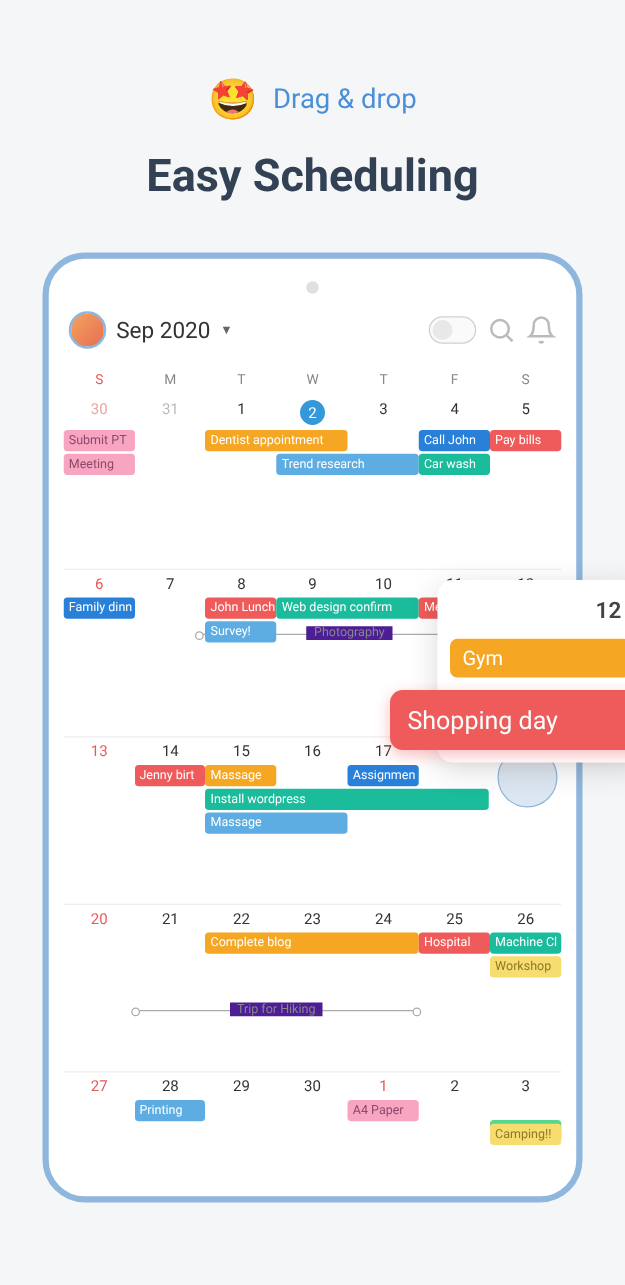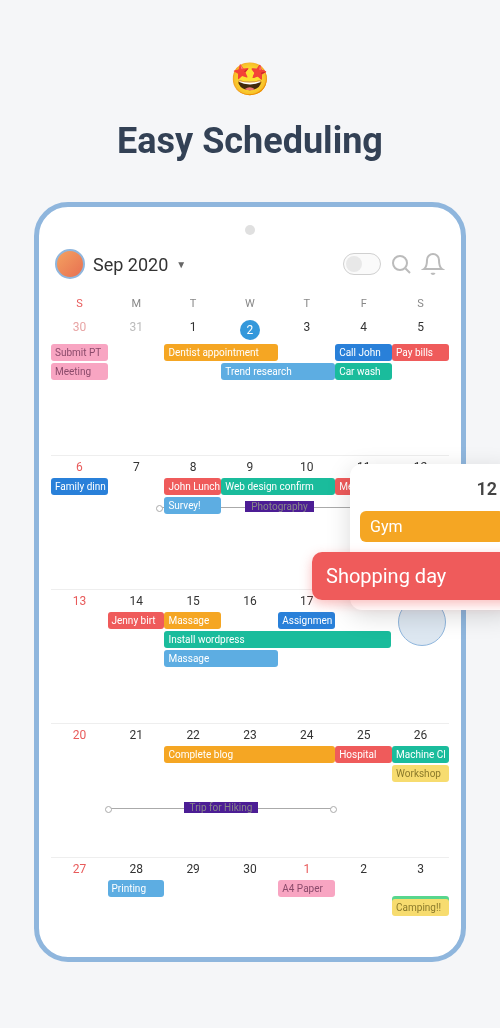--- a/index.html
+++ b/index.html
@@ -47,20 +47,21 @@
 .card .gym{background:#f5a623;color:#fff;border-radius:6px;padding:6px 10px;font-size:16px;margin-top:8px}
 .card .shop{background:#ef5b5b;color:#fff;border-radius:10px;padding:12px 14px;font-size:20px;margin:10px -22px 0 -48px;box-shadow:0 4px 12px rgba(239,91,91,.4)}
 .drag{position:absolute;width:48px;height:48px;border-radius:50%;background:rgba(120,160,200,.25);border:1px solid #8fb6dd;right:54px;top:598px;z-index:5}
 </style>
 </head>
 <body>
 
 <div class="page">
   <div class="tag">
     <span class="emoji">🤩</span>
+    <span class="tag-text">Drag &amp; drop</span>
   </div>
   <div class="title">Easy Scheduling</div>
 
   <div class="phone">
     <div class="cam"></div>
 
     <div class="hdr">
       <div class="av"></div>
       <div class="mt">Sep 2020</div>
       <div class="dd">▼</div>

